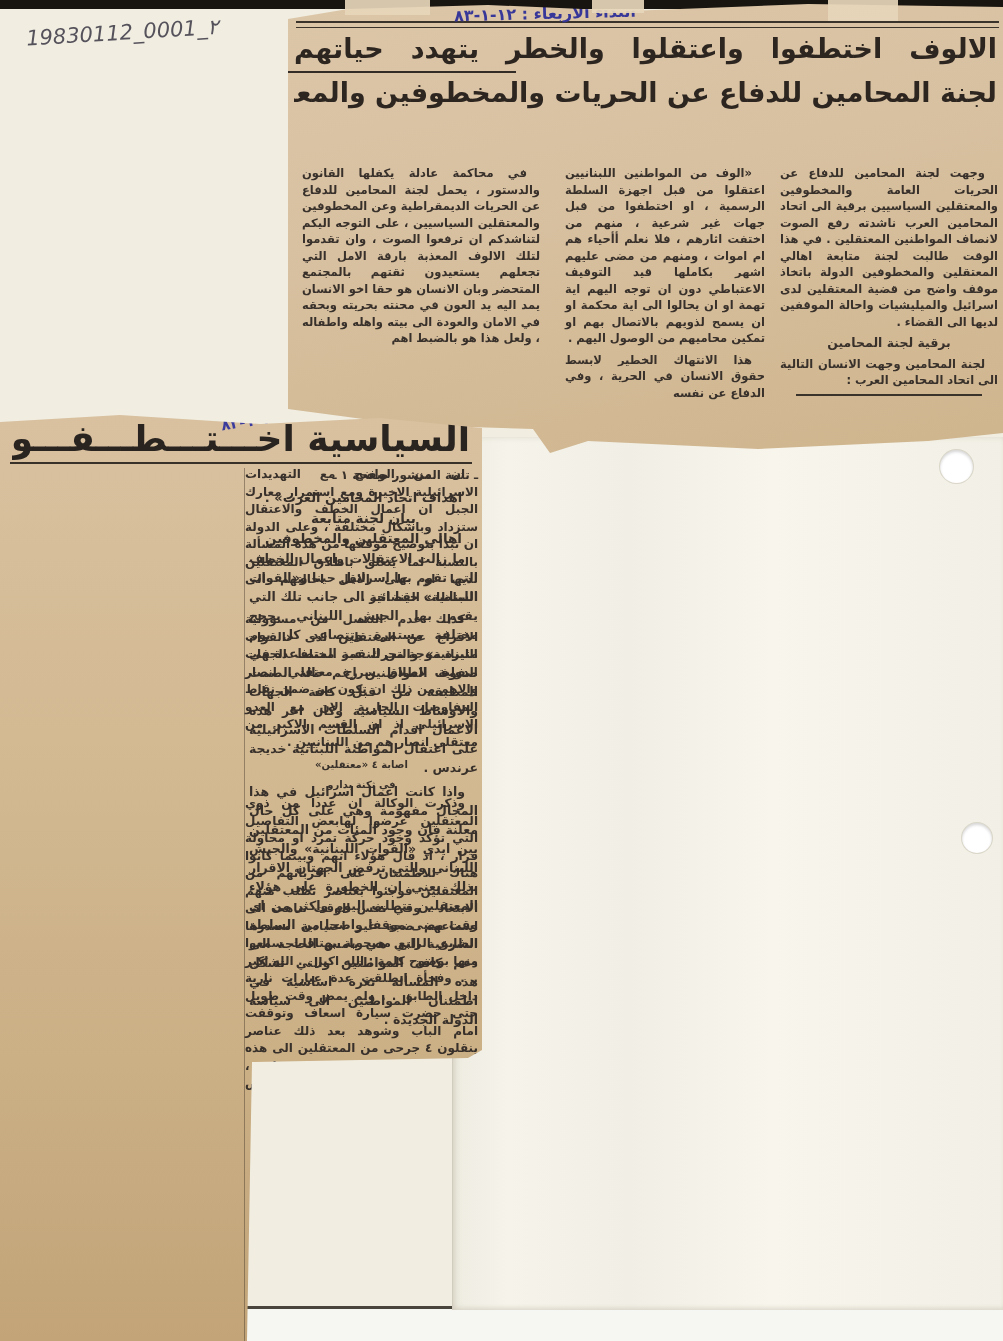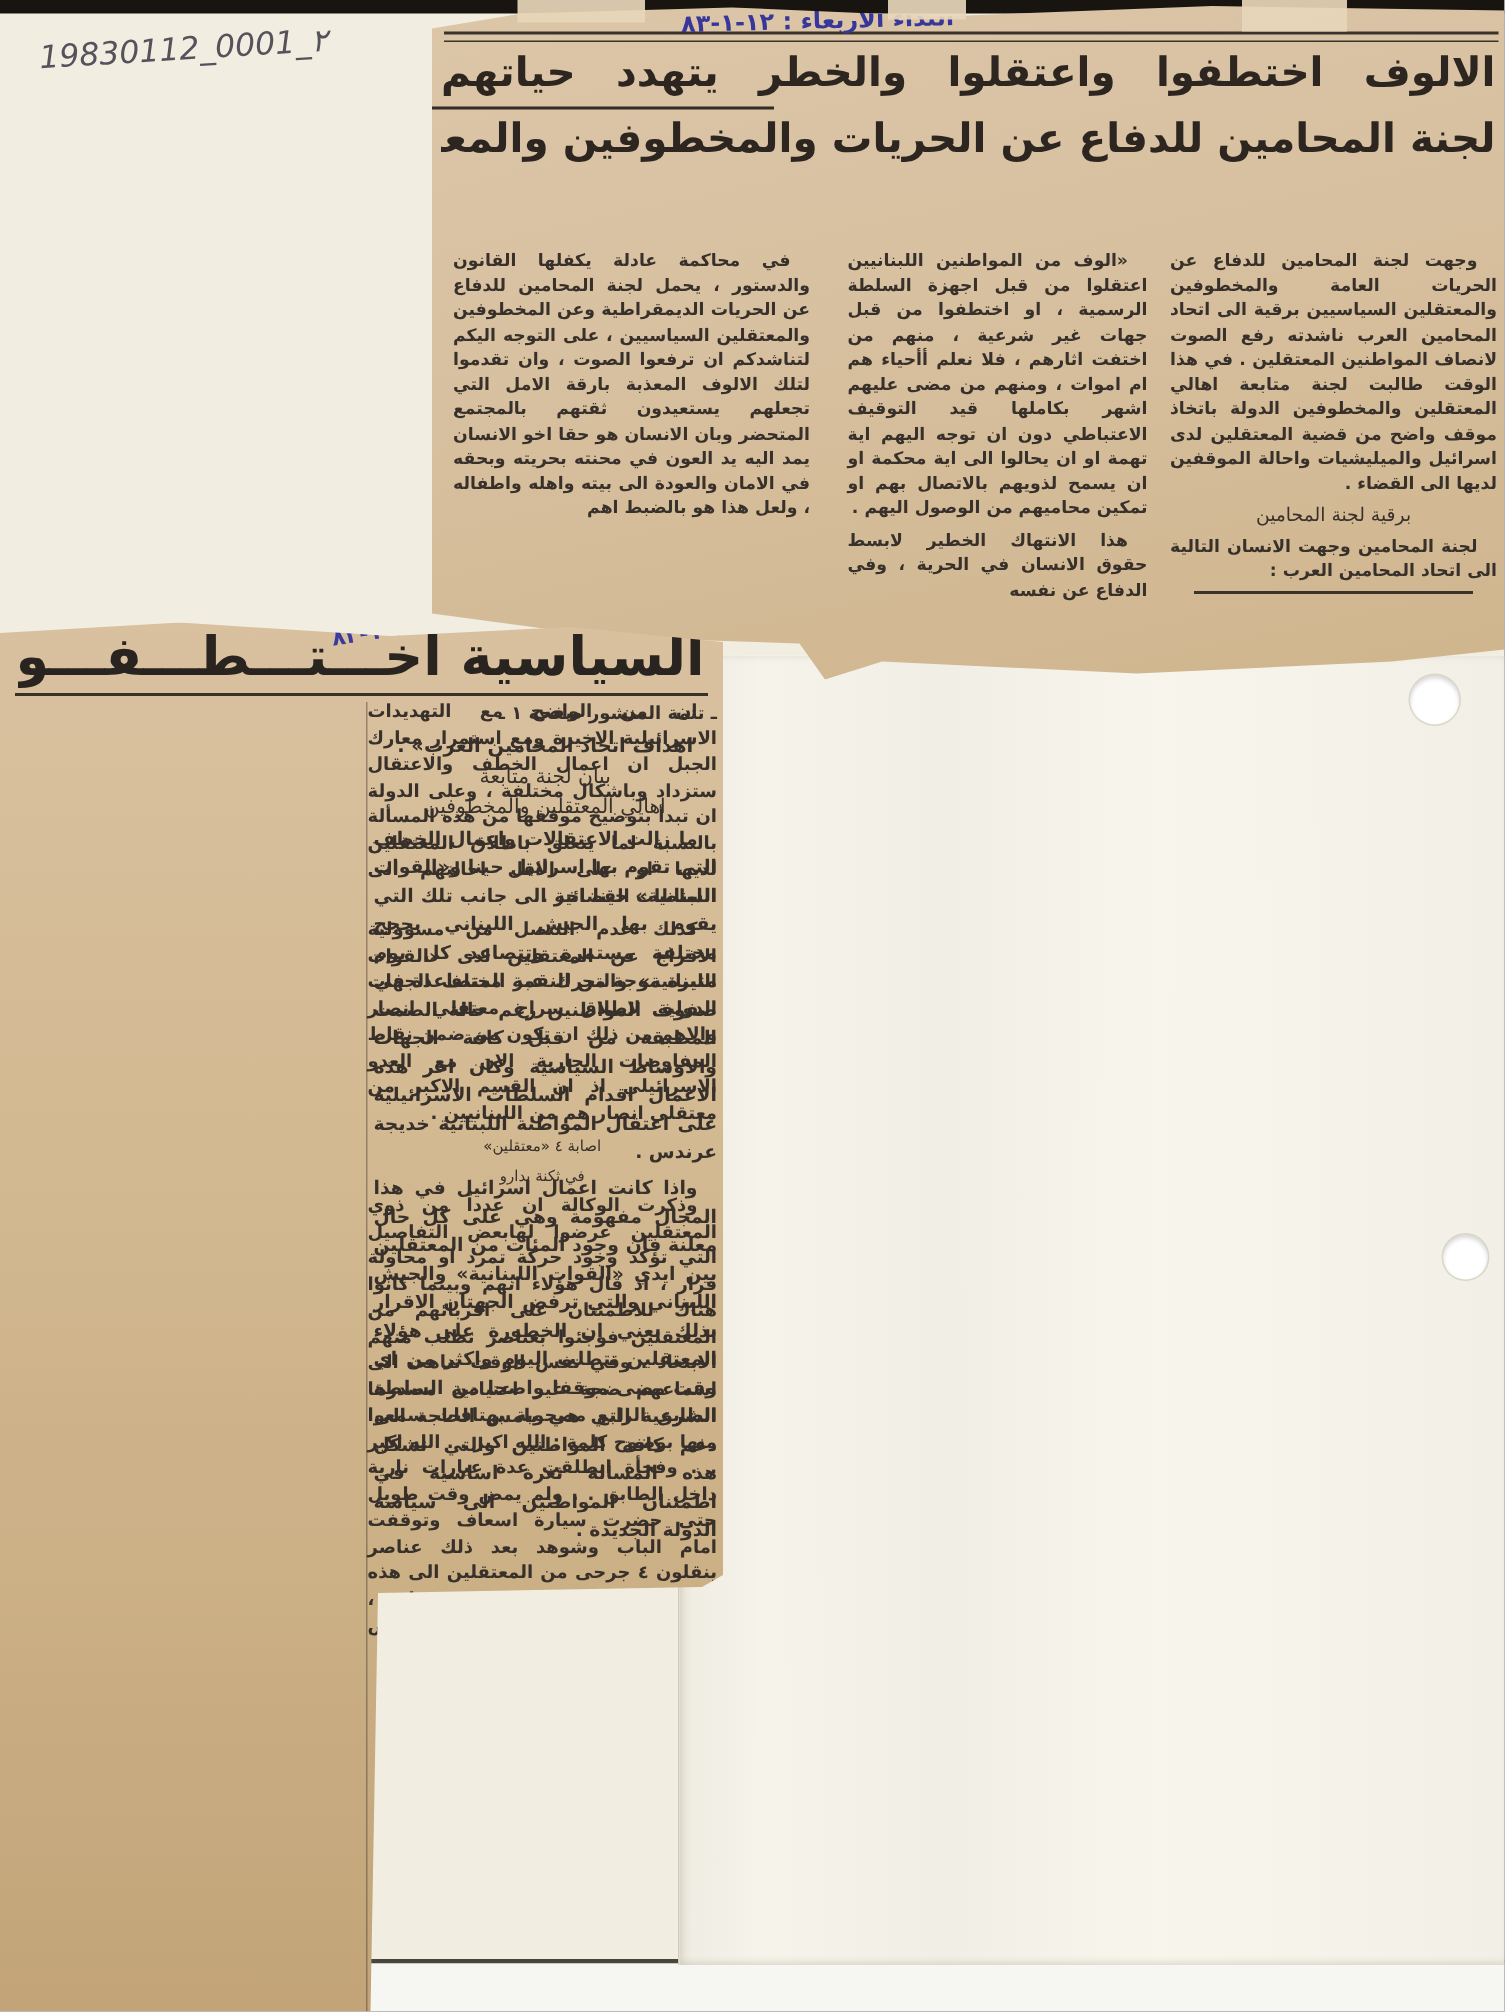--- a/index.html
+++ b/index.html
@@ -54,21 +54,21 @@
     border-top:2px solid #3a332c;border-bottom:1px solid #3a332c;}
   .c1-h{position:absolute;top:24px;left:6px;right:6px;}
   .c1-hl{direction:rtl;font-weight:bold;font-size:27px;line-height:44px;height:44px;
     color:#2d2620;text-align:justify;text-align-last:justify;white-space:nowrap;overflow:hidden;}
   .c1-l1rule{position:absolute;top:68px;left:0;width:228px;border-top:2px solid #332c26;}
   .col{position:absolute;direction:rtl;text-align:justify;}
   .col p{margin:0 0 5px;text-indent:13px;}
   .c1-colR{top:162px;right:5px;width:218px;font-size:11.5px;line-height:16.5px;font-weight:bold;}
   .c1-colM{top:162px;left:277px;width:200px;font-size:11.5px;line-height:16.5px;font-weight:bold;}
   .c1-colL{top:162px;left:14px;width:238px;font-size:11.5px;line-height:16.5px;font-weight:bold;}
-  .sub{font-weight:normal;text-align:center;font-size:12.5px;margin:2px 0 4px;}
+  .sub{font-weight:bold;text-align:center;font-size:12.5px;margin:2px 0 4px;}
   .endrule{width:85%;margin:4px auto 0;border-top:2px solid #3a332c;}
 
   
   .clip2{
     position:absolute;left:0;top:412px;width:482px;height:929px;z-index:3;
     direction:rtl;
     background:linear-gradient(180deg,#d9c1a0 0%,#d3ba93 35%,#cbaf85 70%,#c2a478 100%);
     clip-path:polygon(0px 10px,120px 3px,260px 12px,380px 6px,482px 16px,
       482px 638px,468px 646px,252px 650px,247px 929px,0px 929px);
     filter:drop-shadow(0 2px 3px rgba(90,70,50,.4));

